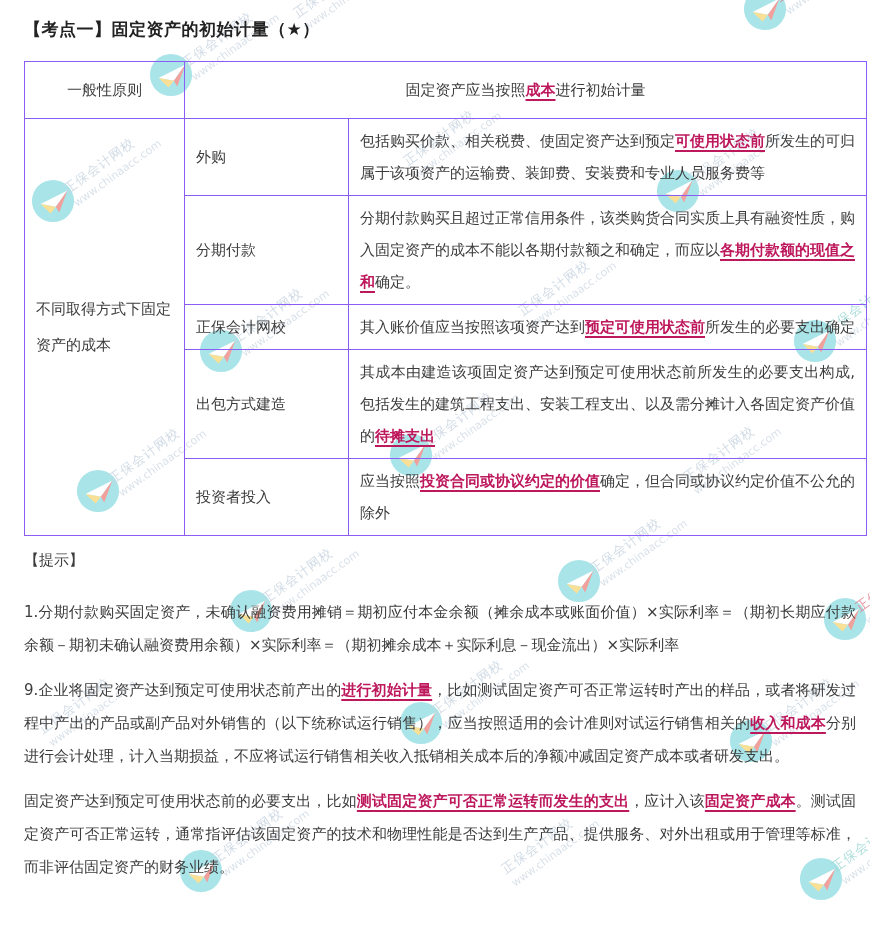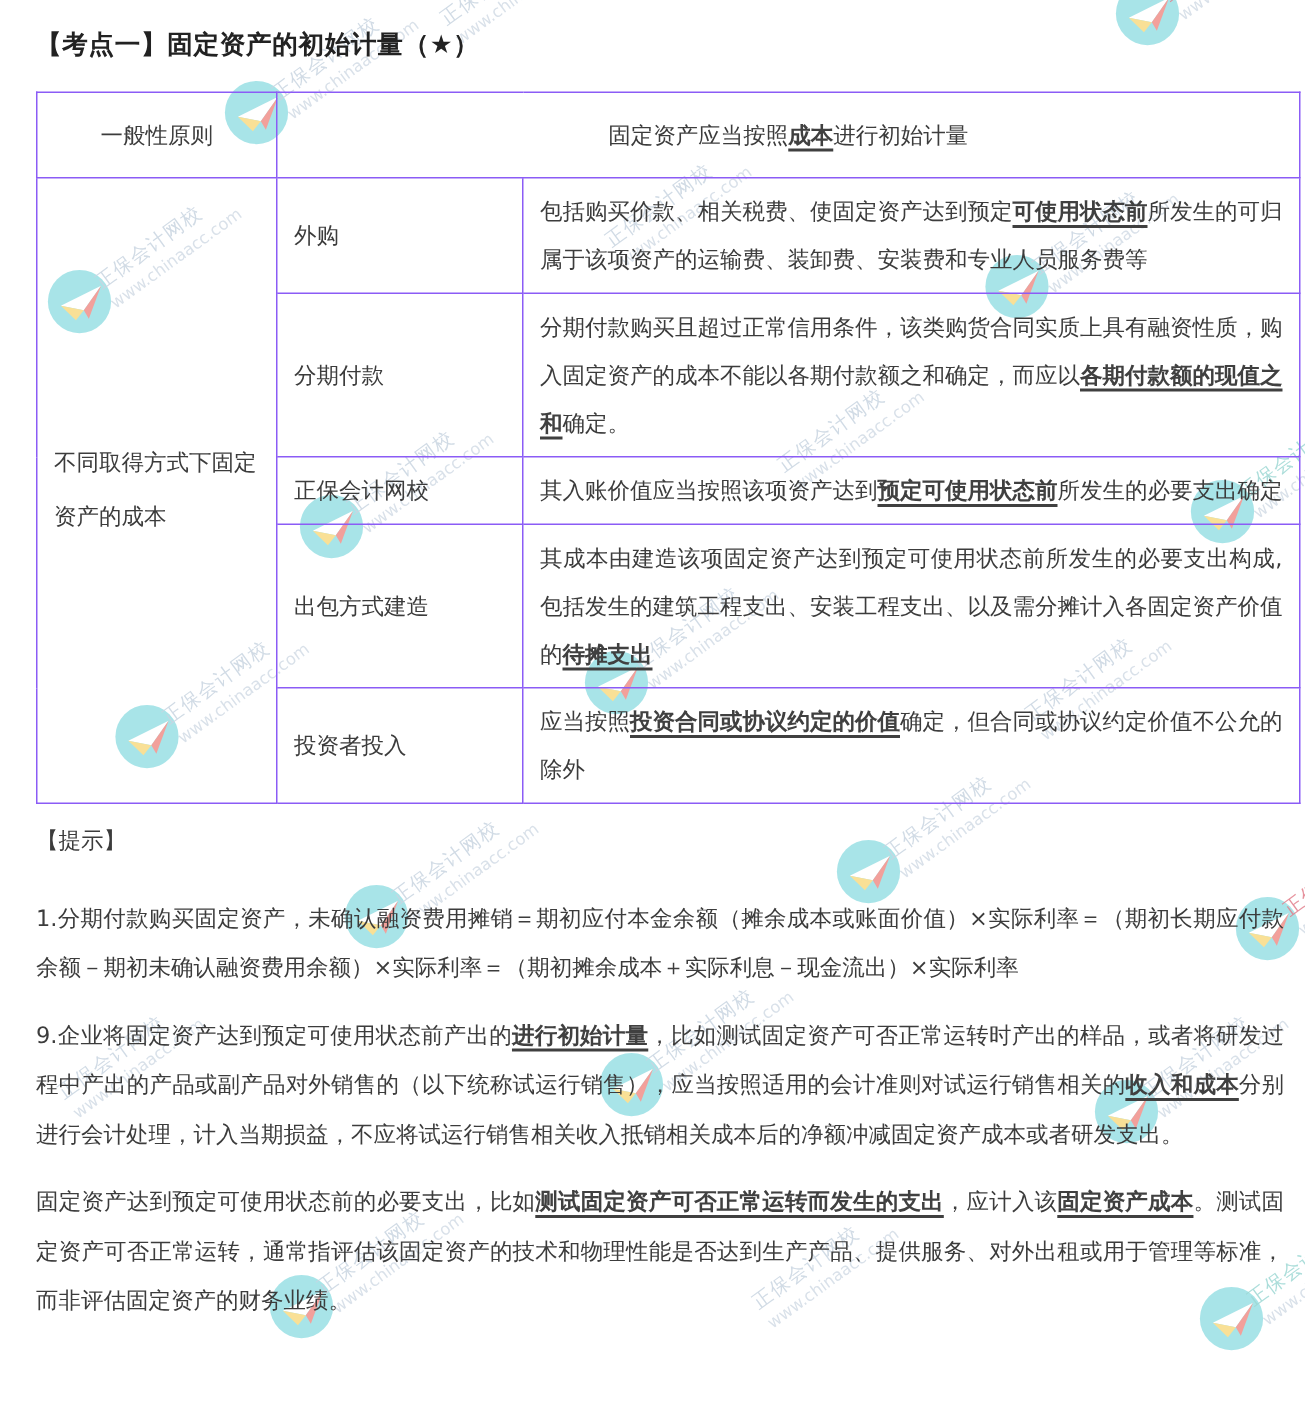--- a/index.html
+++ b/index.html
@@ -28,21 +28,21 @@
   table.main td{
     border:1px solid #8b5cf6;
     font-size:15px;line-height:32px;
     padding:6px 11px;vertical-align:middle;
     word-break:break-all;
   }
   td.center{text-align:center;}
   td.justify{text-align:justify;}
   tr.first-row td{height:44px;}
   .hl{
-    color:#404040;font-weight:bold;
+    color:#be185d;font-weight:bold;
     text-decoration:underline;
     text-decoration-thickness:2px;
     text-underline-offset:4px;
   }
   .notes-heading{font-size:15px;margin:15px 0 26px 0;color:#3c3c3c;}
   .notes p{
     font-size:15px;line-height:33px;margin:12px 0 6px 0;
     text-align:justify;word-break:break-all;
   }
   .notes p:last-child,.notes p.no-gap{margin-bottom:0;}
@@ -215,21 +215,21 @@
       <col style="width:160px">
         <col style="width:164px">
         <col style="width:518px">
     </colgroup>
     <tbody>
       <tr class="first-row">
         <td class="center">一般性原则</td>
         <td class="center" colspan="2"><span>固定资产应当按照</span><span class="hl">成本</span><span>进行初始计量</span></td>
       </tr>
       <tr>
-        <td rowspan="5" style="line-height:36px;font-family:Liberation Serif, serif;">不同取得方式下固定资产的成本</td>
+        <td rowspan="5" style="line-height:36px;">不同取得方式下固定资产的成本</td>
         <td>外购</td>
         <td class="justify"><span>包括购买价款、相关税费、使固定资产达到预定</span><span class="hl">可使用状态前</span><span>所发生的可归属于该项资产的运输费、装卸费、安装费和专业人员服务费等</span></td>
       </tr>
       <tr>
         <td>分期付款</td>
         <td class="justify"><span>分期付款购买且超过正常信用条件，该类购货合同实质上具有融资性质，购入固定资产的成本不能以各期付款额之和确定，而应以</span><span class="hl">各期付款额的现值之和</span><span>确定。</span></td>
       </tr>
       <tr>
         <td>正保会计网校</td>
         <td class="justify"><span>其入账价值应当按照该项资产达到</span><span class="hl">预定可使用状态前</span><span>所发生的必要支出确定</span></td>

